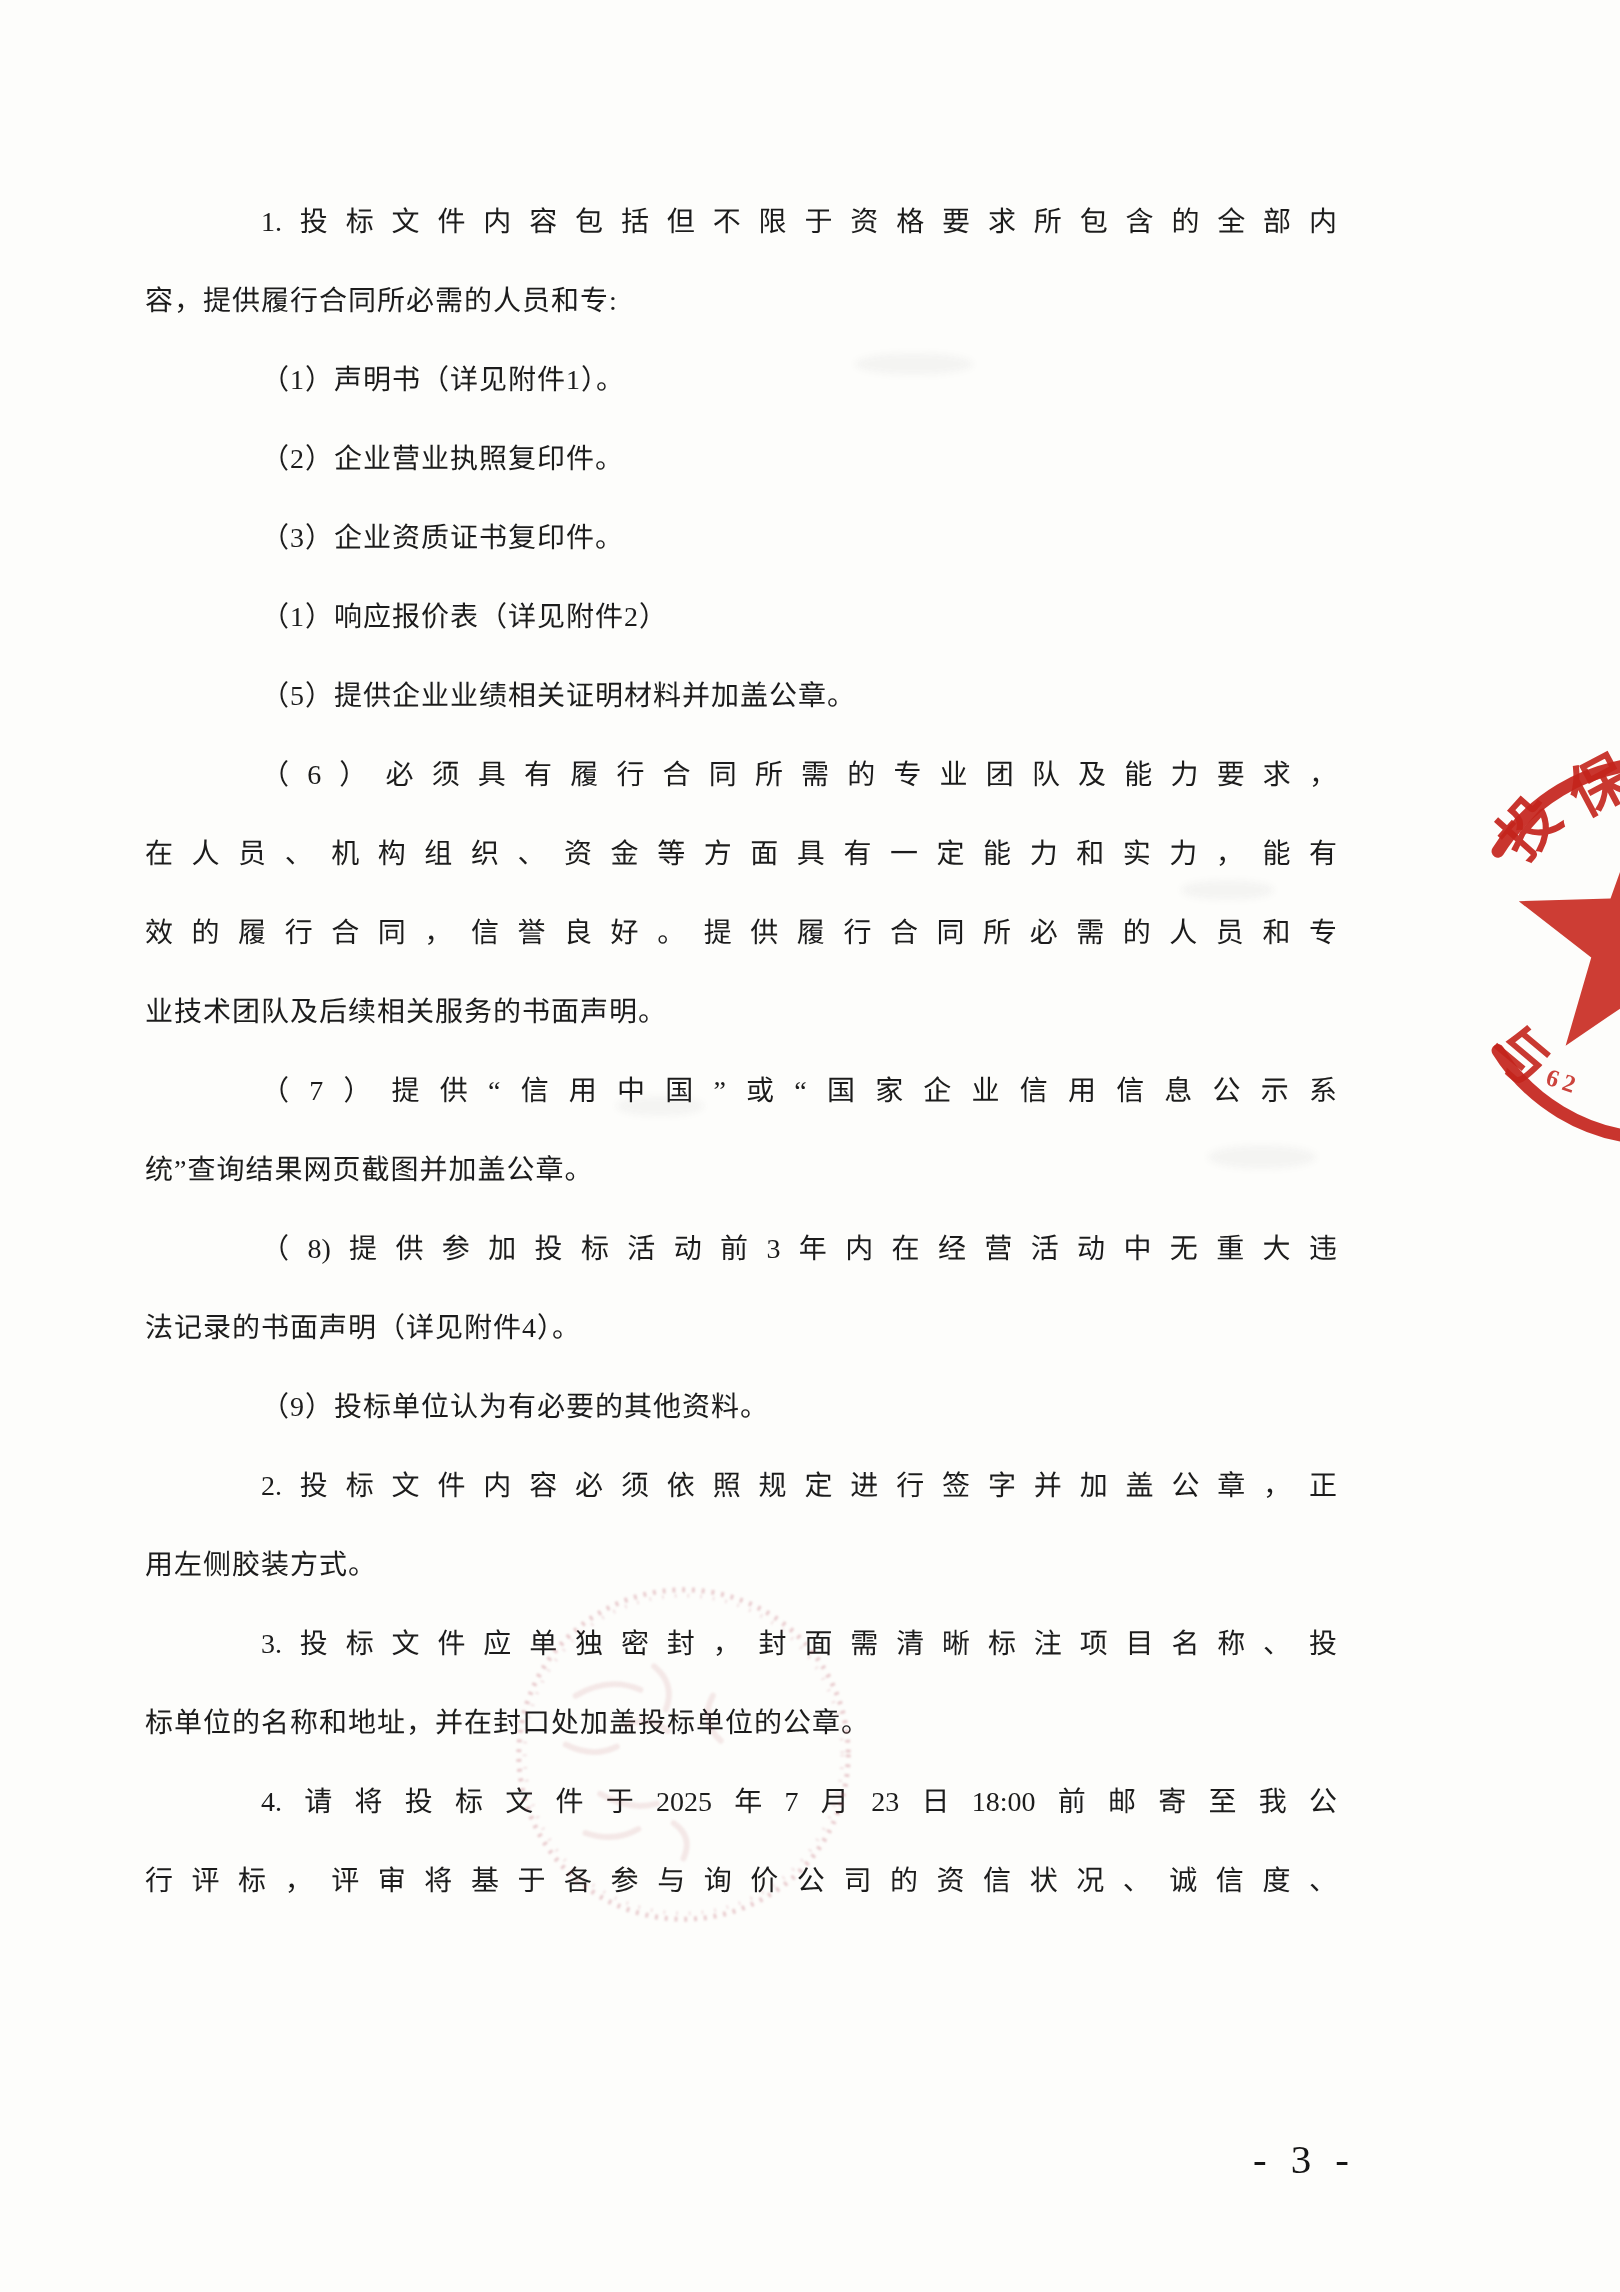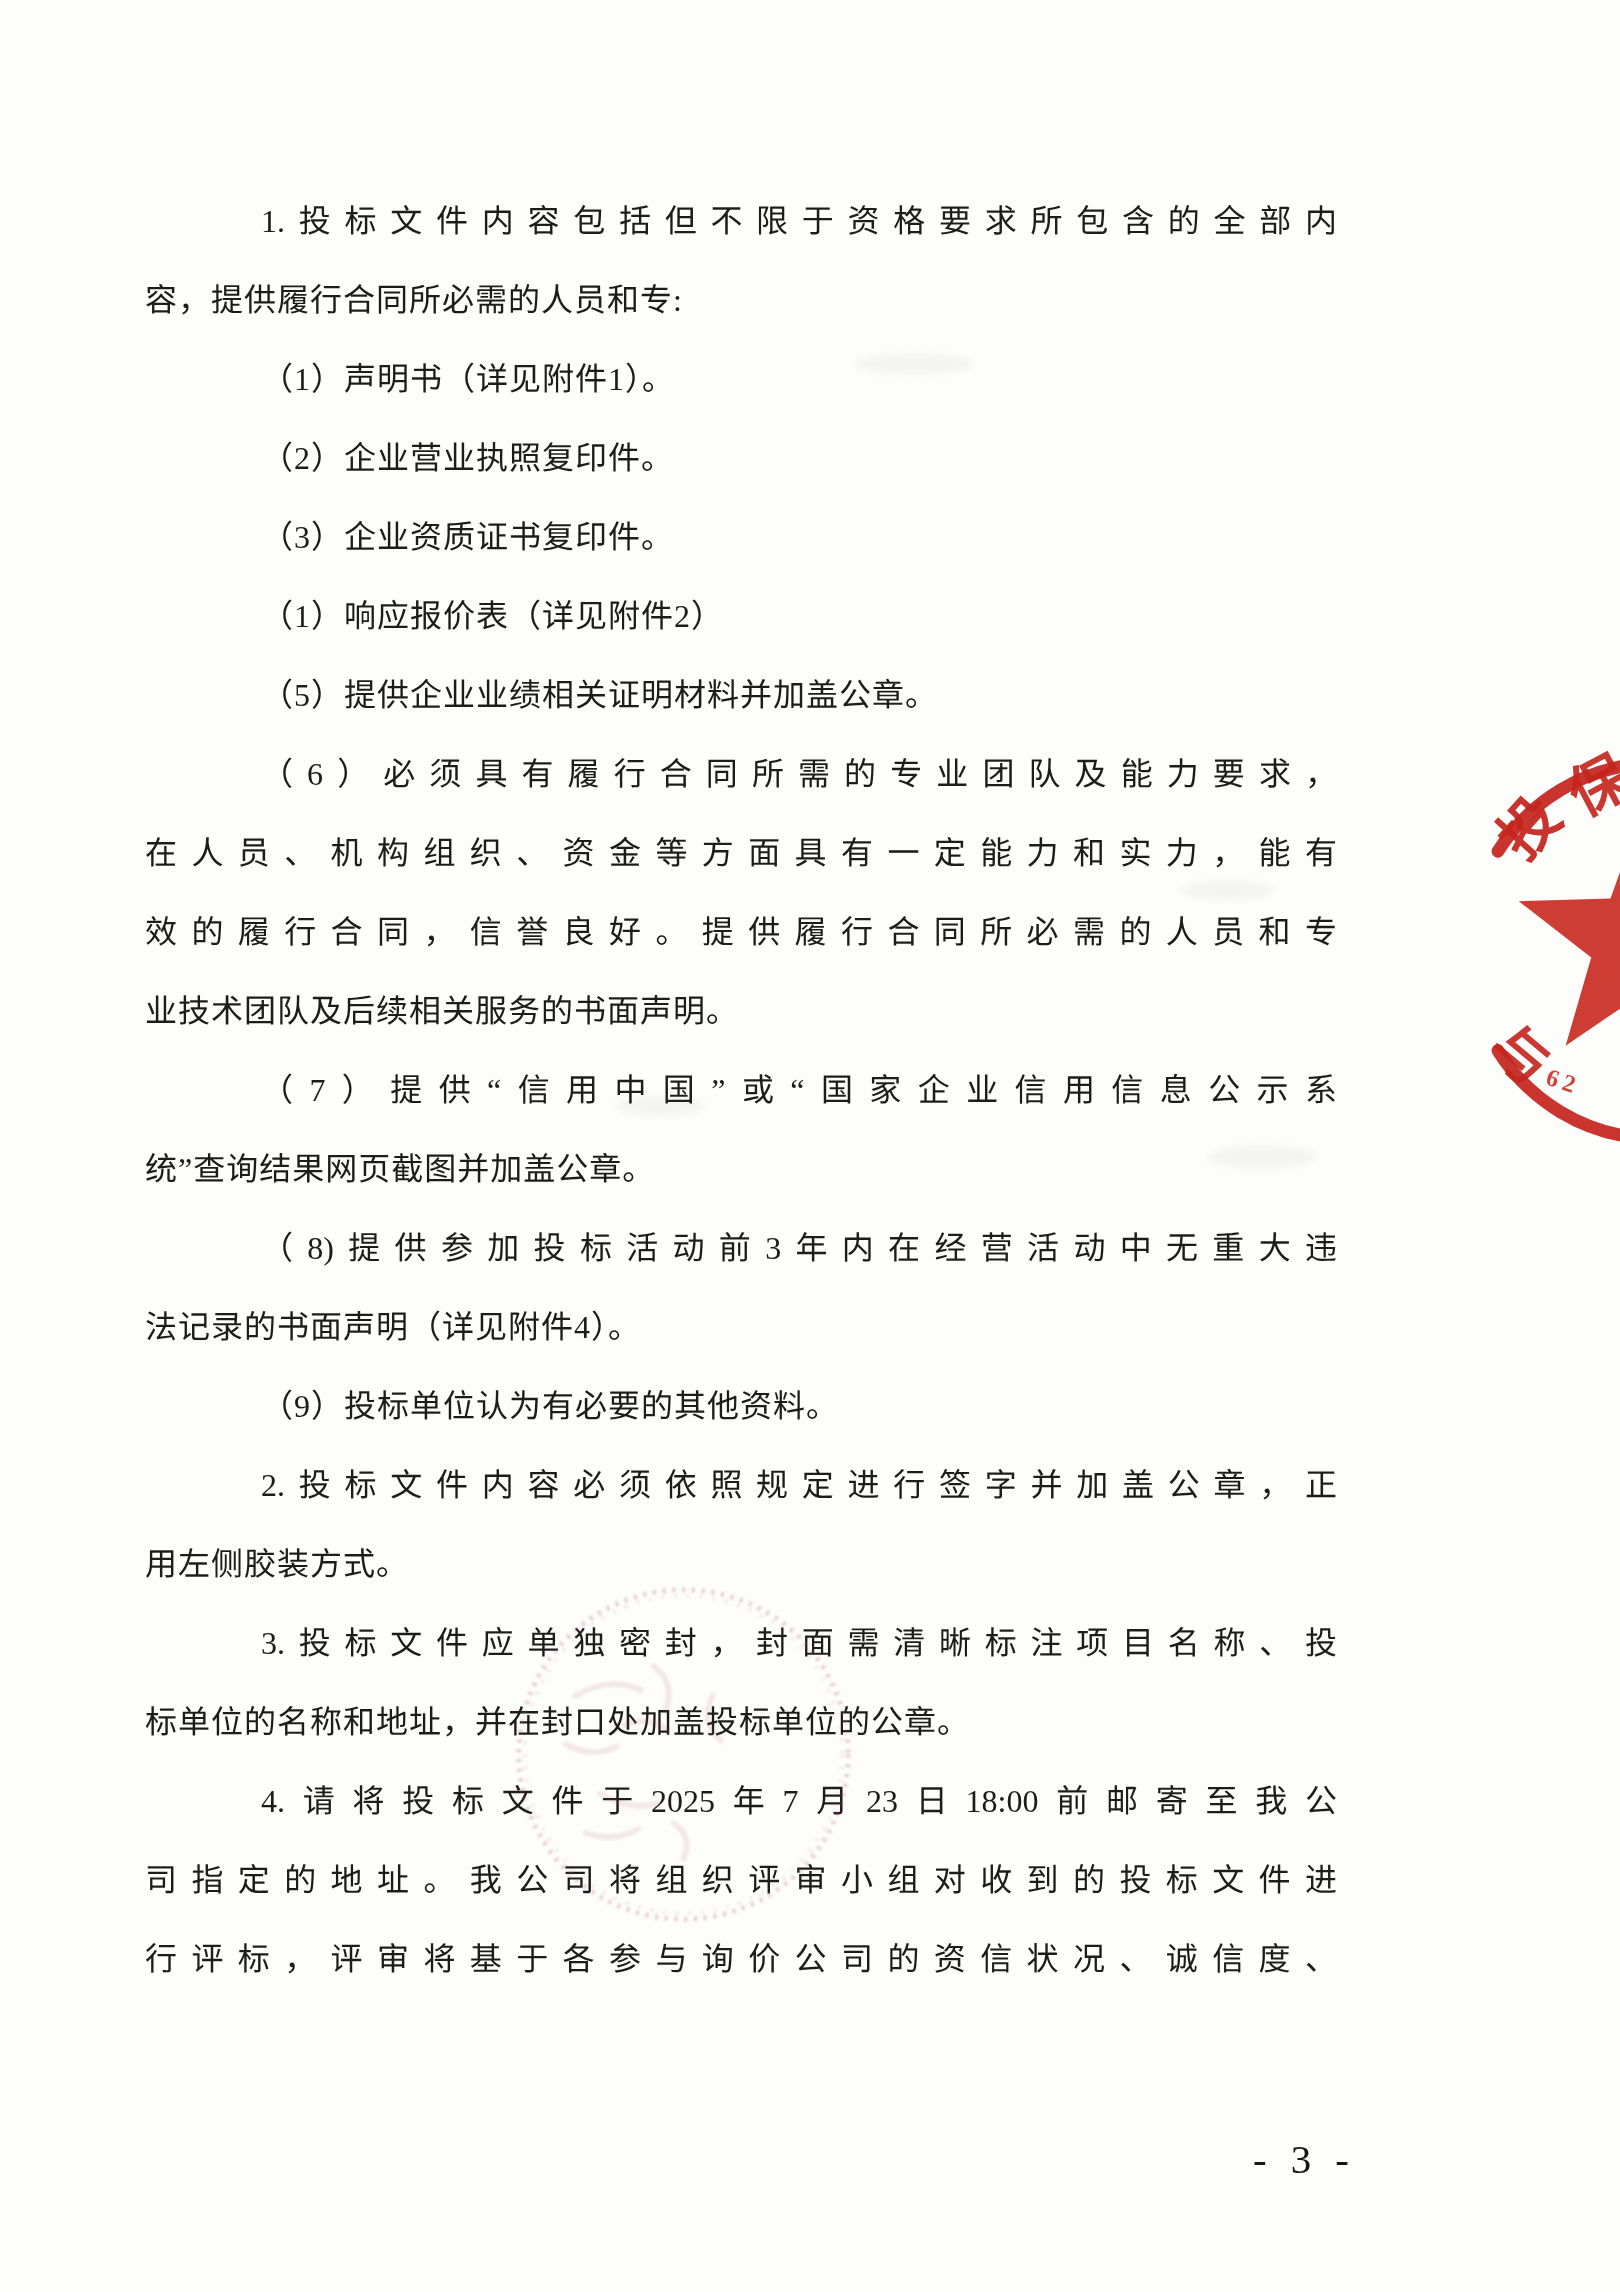--- a/index.html
+++ b/index.html
@@ -17,21 +17,21 @@
   }
   .textblock {
     position: absolute;
     left: 145px;
     top: 182px;
     width: 1192px;
   }
   .line {
     height: 79px;
     line-height: 79px;
-    font-size: 32px;
+    font-size: 28px;
     color: #1c1c1c;
     letter-spacing: 1px;
     text-align: left;
     overflow: visible;
     white-space: nowrap;
   }
   .line.stretch {
     white-space: normal;
     text-align: justify;
     text-align-last: justify;
@@ -98,21 +98,20 @@
       <div class="line indent stretch">（7）提供“信用中国”或“国家企业信用信息公示系</div>
       <div class="line">统”查询结果网页截图并加盖公章。</div>
       <div class="line indent stretch">（8)提供参加投标活动前3年内在经营活动中无重大违</div>
       <div class="line">法记录的书面声明（详见附件4）。</div>
       <div class="line indent">（9）投标单位认为有必要的其他资料。</div>
       <div class="line indent stretch">2.投标文件内容必须依照规定进行签字并加盖公章，正</div>
       <div class="line">用左侧胶装方式。</div>
       <div class="line indent stretch">3.投标文件应单独密封，封面需清晰标注项目名称、投</div>
       <div class="line">标单位的名称和地址，并在封口处加盖投标单位的公章。</div>
       <div class="line indent stretch">4.请将投标文件于2025年7月23日18:00前邮寄至我公</div>
-      <div class="line stretch">司指定的地址。我公司将组织评审小组对收到的投标文件进</div>
       <div class="line stretch">行评标，评审将基于各参与询价公司的资信状况、诚信度、</div>
     </div>
 
   <div class="pagenum">- 3 -</div>
 
   <svg class="corner-seal" viewBox="0 0 183 430" aria-hidden="true">
     <g stroke="#c4241c" stroke-width="13" fill="none" stroke-linecap="round" opacity="0.92">
       <path d="M 58.2 138.2 A 192 192 0 0 1 207.6 48.5"></path>
       <path d="M 58.2 341.8 A 192 192 0 0 0 207.6 431.5"></path>
     </g>

